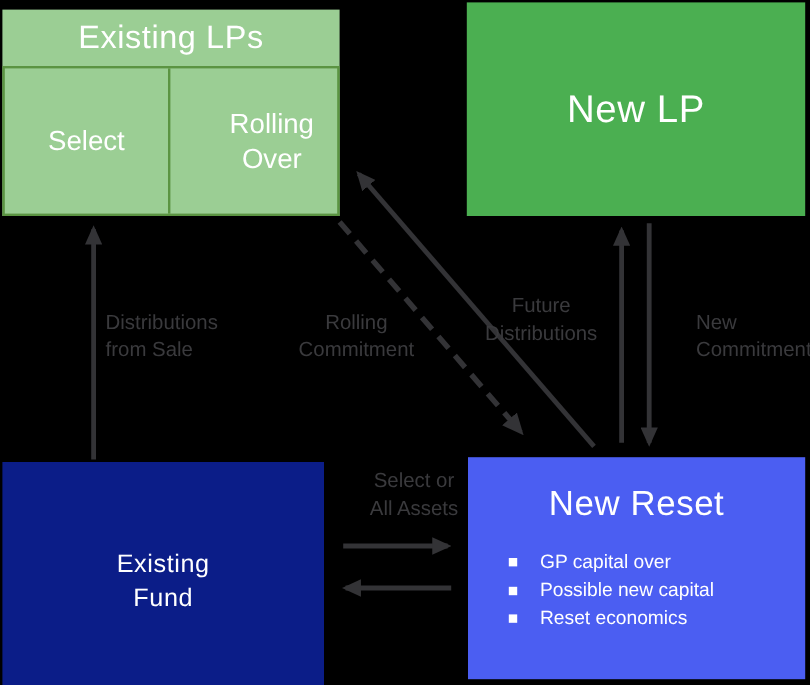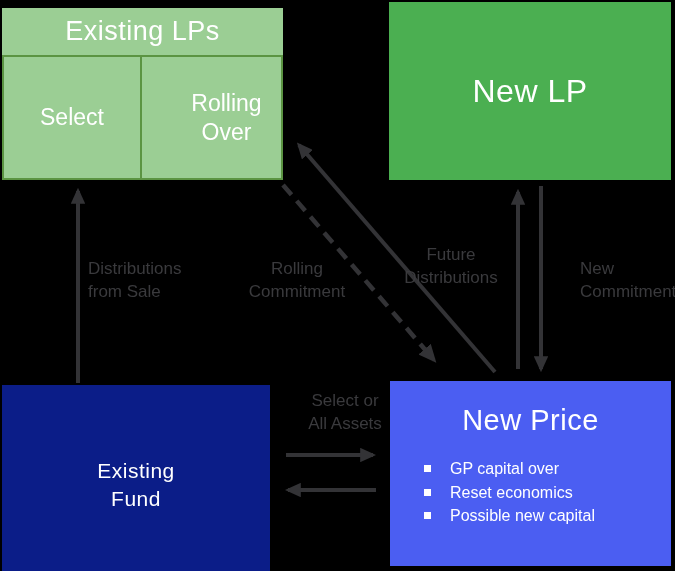--- a/index.html
+++ b/index.html
@@ -59,33 +59,33 @@
   <div class="box newlp">
     <span>New LP</span>
   </div>
 
   <div class="box exfund">
     <span>Existing
 Fund</span>
   </div>
 
   <div class="box newfund">
-    <div class="newfund-title">New Price</div>
+    <div class="newfund-title">New Reset</div>
     <ul class="bullets">
       <li>
         <span class="sq"></span>
         <span>GP capital over</span>
       </li>
       <li>
         <span class="sq"></span>
-        <span>Reset economics</span>
+        <span>Possible new capital</span>
       </li>
       <li>
         <span class="sq"></span>
-        <span>Possible new capital</span>
+        <span>Reset economics</span>
       </li>
     </ul>
   </div>
 
   <svg class="arrows-layer" width="675" height="571" viewBox="0 0 675 571">
     <defs>
       <marker id="ah" viewBox="0 0 10 9" refX="8" refY="4.5" markerWidth="4" markerHeight="3.6" orient="auto">
         <path class="ah" d="M0,0 L10,4.5 L0,9 Z"></path>
       </marker>
     </defs>

